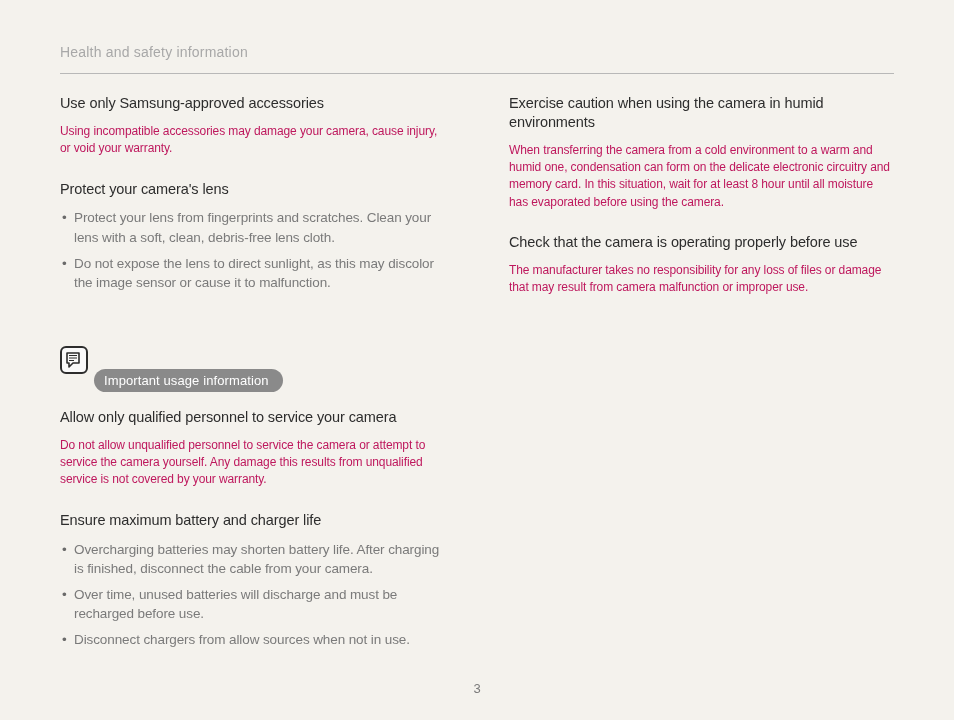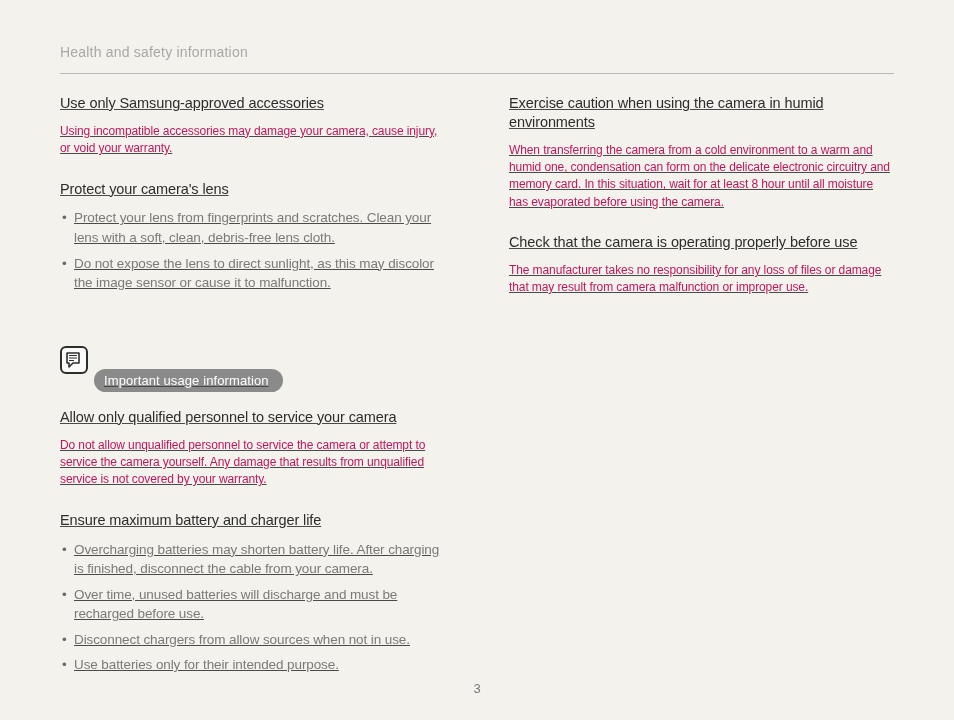--- a/index.html
+++ b/index.html
@@ -17,21 +17,20 @@
     color: #a8a8a8;
     font-weight: 300;
     letter-spacing: 0.2px;
     border-bottom: 1px solid #b8b8b8;
     padding-bottom: 13px;
     margin-bottom: 20px;
   }
   .columns {
     display: flex;
     gap: 64px;
-    text-decoration: underline;
   }
   .col {
     flex: 1;
     min-width: 0;
   }
   .section-heading {
     font-size: 14.5px;
     font-weight: 400;
     color: #2d2d2d;
     margin-bottom: 10px;
@@ -128,28 +127,27 @@
       <span class="callout-icon">
         <svg width="18" height="18" viewBox="0 0 18 18">
           <path d="M2 2 L14 2 L14 12 L8 12 L4 16 L4 12 L2 12 Z" fill="none" stroke="#2d2d2d" stroke-width="1.6" stroke-linejoin="round"></path>
           <path d="M4 4.5 L12 4.5 M4 7 L12 7 M4 9.5 L9 9.5" stroke="#2d2d2d" stroke-width="1" fill="none"></path>
         </svg>
       </span>
       <span class="callout-label">Important usage information</span>
     </div>
 
     <div class="section-heading">Allow only qualified personnel to service your camera</div>
-    <div class="body-text">Do not allow unqualified personnel to service the camera or attempt to service the camera yourself. Any damage that results from unqualified service is not covered by your warranty.</div>
+    <div class="body-text">Do not allow unqualified personnel to service the camera or attempt to service the camera yourself. Any damage this results from unqualified service is not covered by your warranty.</div>
 
     <div class="section-heading">Ensure maximum battery and charger life</div>
     <ul>
       <li>Overcharging batteries may shorten battery life. After charging is finished, disconnect the cable from your camera.</li>
       <li>Over time, unused batteries will discharge and must be recharged before use.</li>
       <li>Disconnect chargers from allow sources when not in use.</li>
-      <li>Use batteries only for their intended purpose.</li>
     </ul>
   </div>
 
   <div class="col">
     <div class="section-heading">Exercise caution when using the camera in humid environments</div>
     <div class="body-text">When transferring the camera from a cold environment to a warm and humid one, condensation can form on the delicate electronic circuitry and memory card. In this situation, wait for at least 8 hour until all moisture has evaporated before using the camera.</div>
 
     <div class="section-heading">Check that the camera is operating properly before use</div>
     <div class="body-text">The manufacturer takes no responsibility for any loss of files or damage that may result from camera malfunction or improper use.</div>
   </div>

